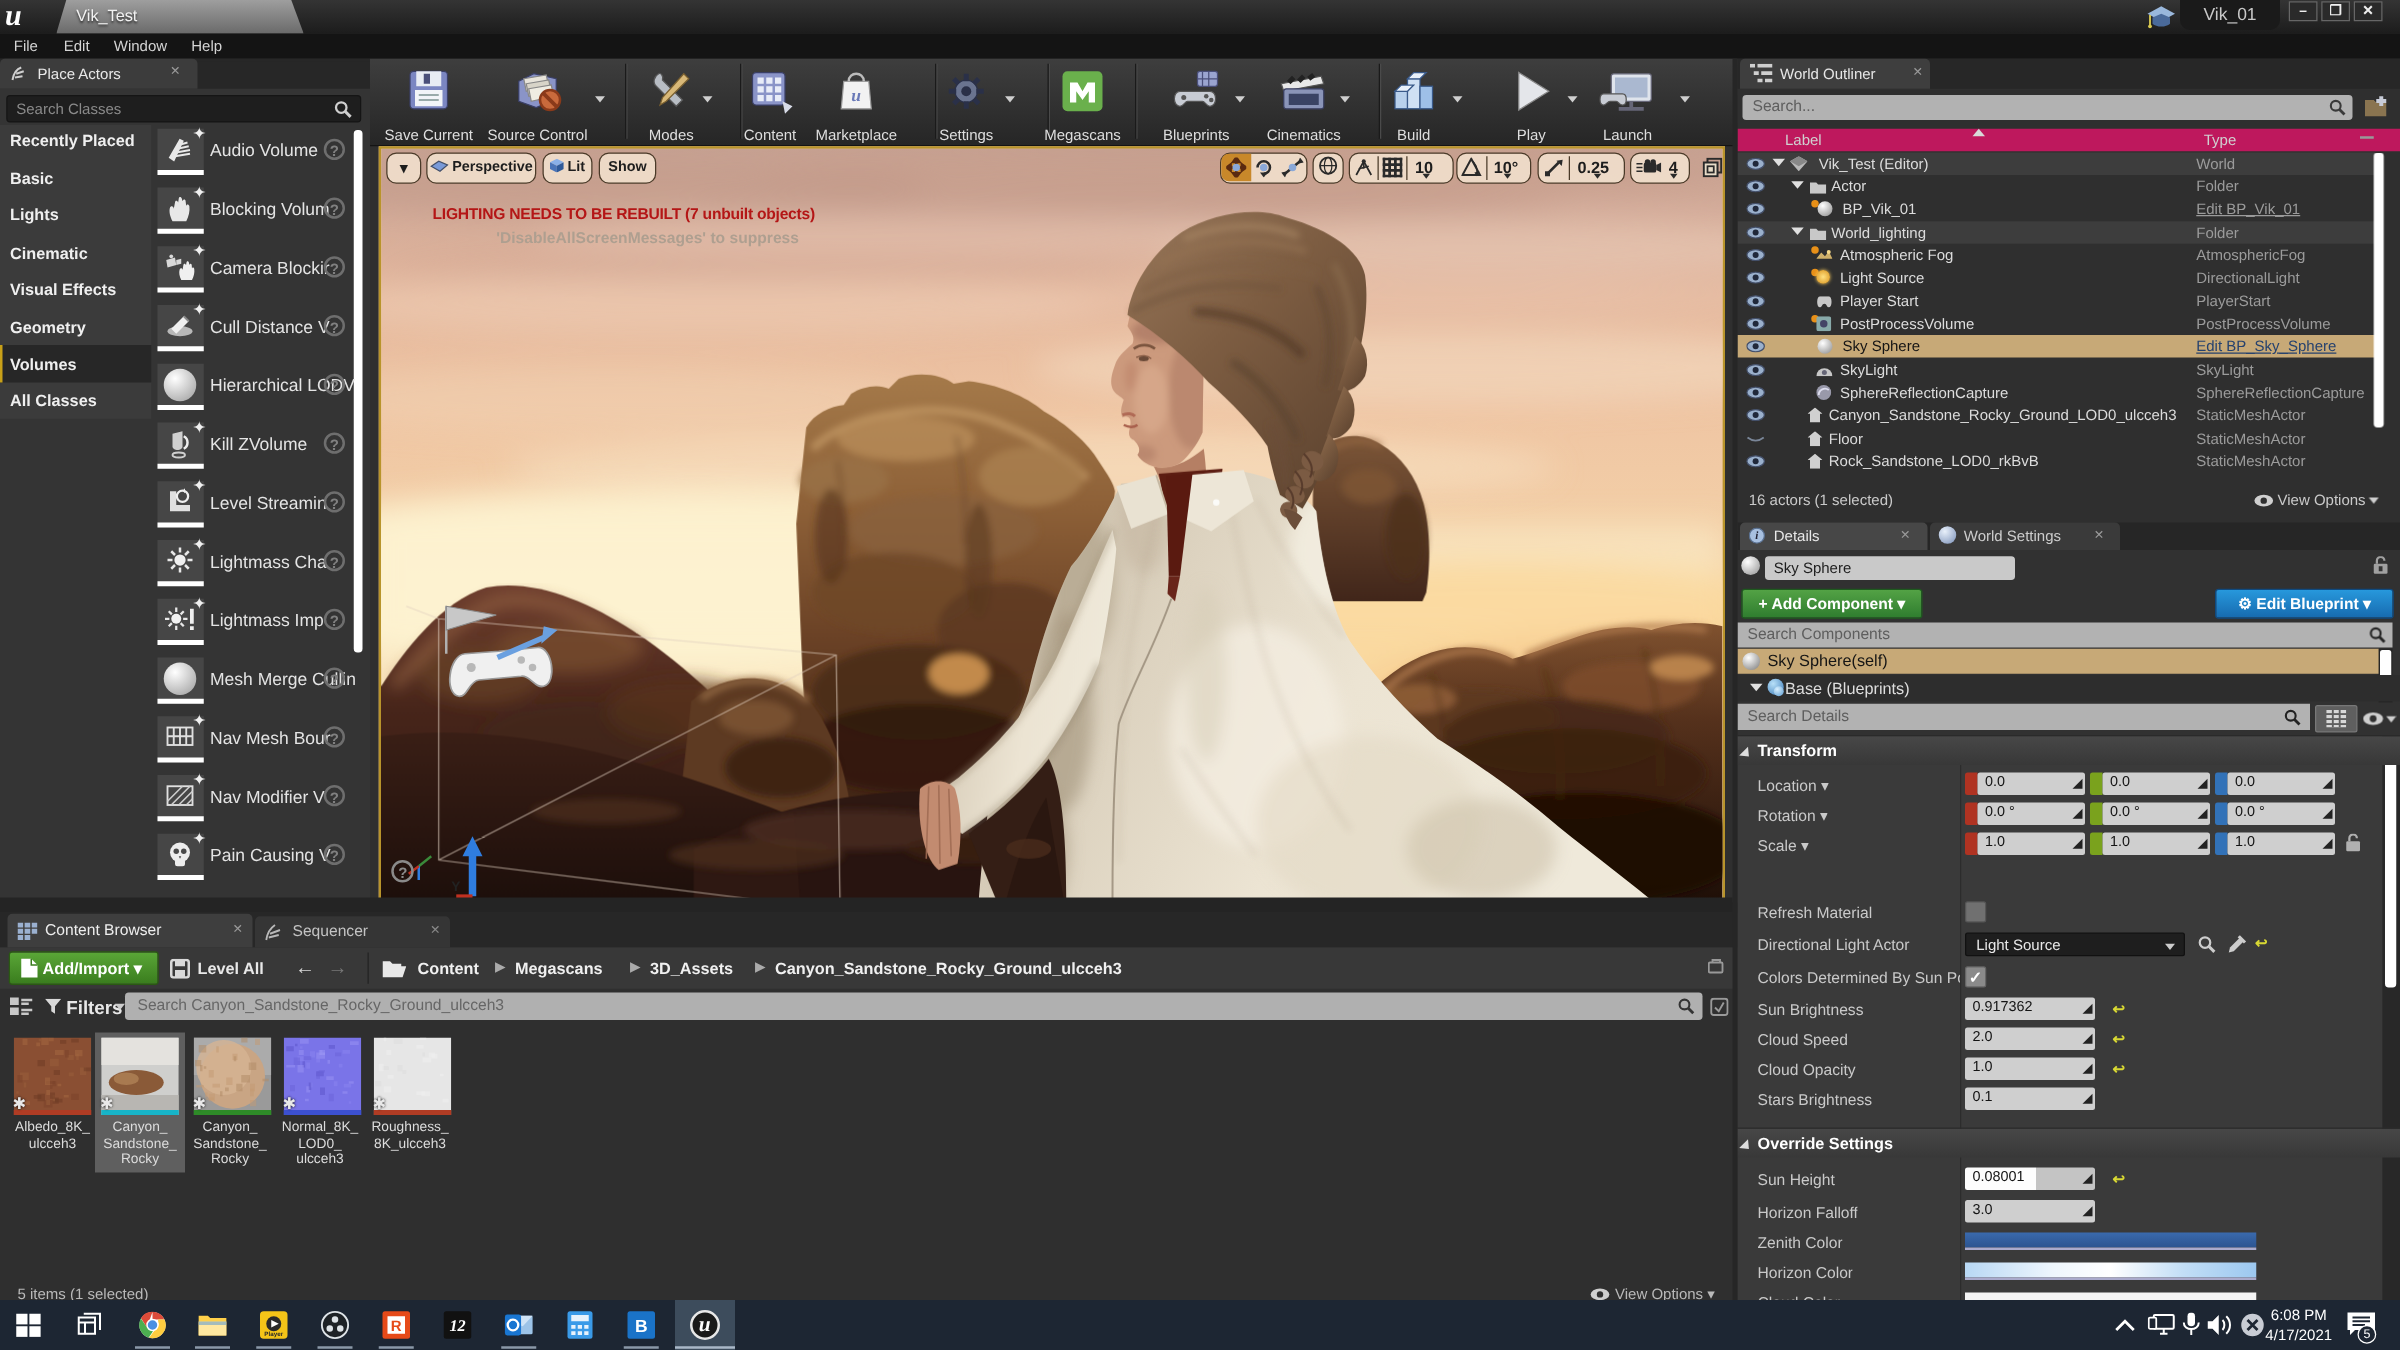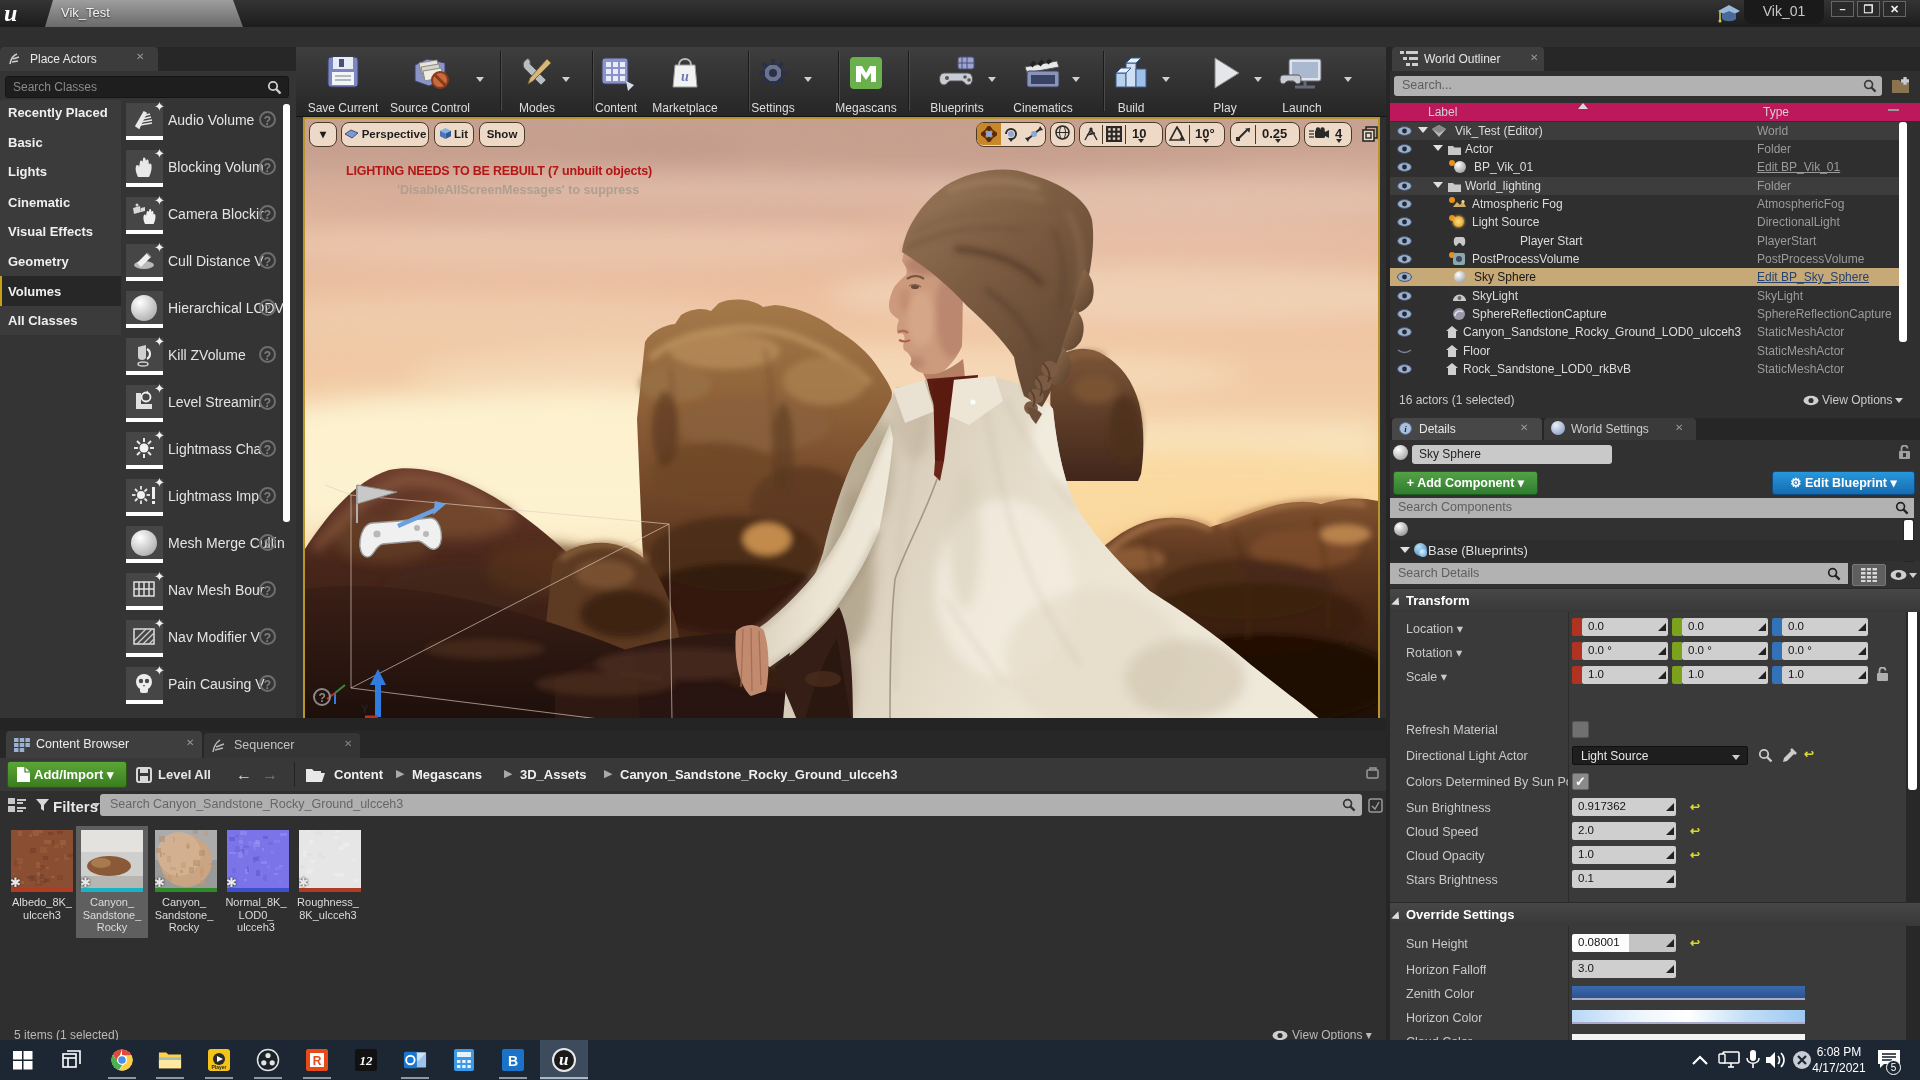--- a/index.html
+++ b/index.html
@@ -179,20 +179,26 @@
   <svg class="abs" style="left:1716px;top:3px;" width="26" height="22" viewBox="0 0 26 22">
     <path d="M13 2 L24 8 L13 14 L2 8 Z" fill="#9ab8dc"></path>
     <path d="M13 8 L20 11 L20 16 C17 19 9 19 6 16 L6 11 Z" fill="#4a6a9a"></path>
     <line x1="4" y1="9" x2="4" y2="17" stroke="#d8c850" stroke-width="1.5"></line>
     <circle cx="4" cy="18" r="1.5" fill="#d8c850"></circle>
   </svg>
   <div class="abs winbtn" style="left:1831px;">–</div>
   <div class="abs winbtn" style="left:1857px;">❐</div>
   <div class="abs winbtn" style="left:1883px;">✕</div>
 
+  <div class="abs" id="menubar">
+    <span style="left:11px;">File</span>
+    <span style="left:51px;">Edit</span>
+    <span style="left:91px;">Window</span>
+    <span style="left:153px;">Help</span>
+  </div>
 
   <div class="abs" id="leftpanel">
     <div style="position:absolute;left:0;top:0;width:296px;height:24px;background:#272727;"></div>
     <div class="abs" id="pa-rest"></div>
     <div class="abs" id="pa-tab">
       <svg style="position:absolute;left:8px;top:5px" width="16" height="14" viewBox="0 0 16 14">
         <path d="M2 12 C3 6 6 3 9 2 M5 7 L11 5 M4 10 L10 9" stroke="#cfcfcf" stroke-width="1.6" fill="none"></path>
       </svg>
       <span class="txt">Place Actors</span>
       <span style="position:absolute;left:136px;top:4px;color:#9a9a9a;font-size:10px;">✕</span>
@@ -1074,21 +1080,21 @@
         <span class="typ">DirectionalLight</span>
       </div>
     <div class="worow" style="top:185px;">
         <svg width="15" height="10" viewBox="0 0 15 10" style="position:absolute;left:7px;top:4px;">
           <ellipse cx="7.5" cy="5" rx="7" ry="4.4" fill="#9ab0cc" stroke="#44506a"></ellipse>
           <circle cx="7.5" cy="5" r="2.4" fill="#20283a"></circle>
         </svg>
         <svg width="13" height="9" viewBox="0 0 13 9" style="position:absolute;left:63px;top:5px;">
           <path d="M3 0 C0 0 0 9 3 9 C4.5 9 4.5 6 6.5 6 C8.5 6 8.5 9 10 9 C13 9 13 0 10 0 Z" fill="#c8c8c8"></path>
         </svg>
-        <span class="lbl" style="left:82px;margin-left:48px;">Player Start</span>
+        <span class="lbl" style="left:82px;">Player Start</span>
         <span class="typ">PlayerStart</span>
       </div>
     <div class="worow" style="top:203px;">
         <svg width="15" height="10" viewBox="0 0 15 10" style="position:absolute;left:7px;top:4px;">
           <ellipse cx="7.5" cy="5" rx="7" ry="4.4" fill="#9ab0cc" stroke="#44506a"></ellipse>
           <circle cx="7.5" cy="5" r="2.4" fill="#20283a"></circle>
         </svg>
         <div style="position:absolute;left:59px;top:2px;width:6px;height:6px;border-radius:50%;background:#e89018;"></div>
         <svg width="12" height="12" viewBox="0 0 12 12" style="position:absolute;left:63px;top:3px;">
           <rect x="0" y="0" width="12" height="12" rx="2" fill="#8aa"></rect>
@@ -1173,20 +1179,21 @@
       <span style="position:absolute;left:505px;top:13px;width:0;height:0;border-left:4px solid transparent;border-right:4px solid transparent;border-top:5px solid #cfcfcf;"></span>
     </div>
   </div>
 
   <div class="abs" id="details">
     <div class="abs" id="d-namerow"></div>
     <div class="abs" id="d-namefield">Sky Sphere</div>
     <div class="abs" id="btn-addcomp">+ Add Component ▾</div>
     <div class="abs" id="btn-editbp">⚙ Edit Blueprint ▾</div>
     <div class="abs" id="d-searchcomp">Search Components</div>
+    <div class="abs" id="d-selfrow">Sky Sphere(self)</div>
     <div class="abs" style="left:513px;top:101px;width:11px;height:43px;background:#262626;"></div>
     <div class="abs" style="left:514px;top:102px;width:9px;height:40px;background:#fff;border-radius:2px;"></div>
     <div class="abs" id="d-baserow">Base (Blueprints)</div>
     <div class="abs" id="d-searchdet">Search Details</div>
     <div style="position:absolute;left:0;top:0;width:530px;height:22px;background:#262626;"></div>
     <div class="dtab" style="left:2px;width:150px;background:#474747;border-radius:4px 4px 0 0;">
         <svg width="13" height="13" viewBox="0 0 13 13" style="position:absolute;left:7px;top:4px;">
           <circle cx="6.5" cy="6.5" r="6" fill="#a8c0e0" stroke="#5a7090"></circle>
           <text x="6.5" y="9.5" font-size="9" text-anchor="middle" fill="#223" font-family="Liberation Serif" font-style="italic" font-weight="bold">i</text>
         </svg>

